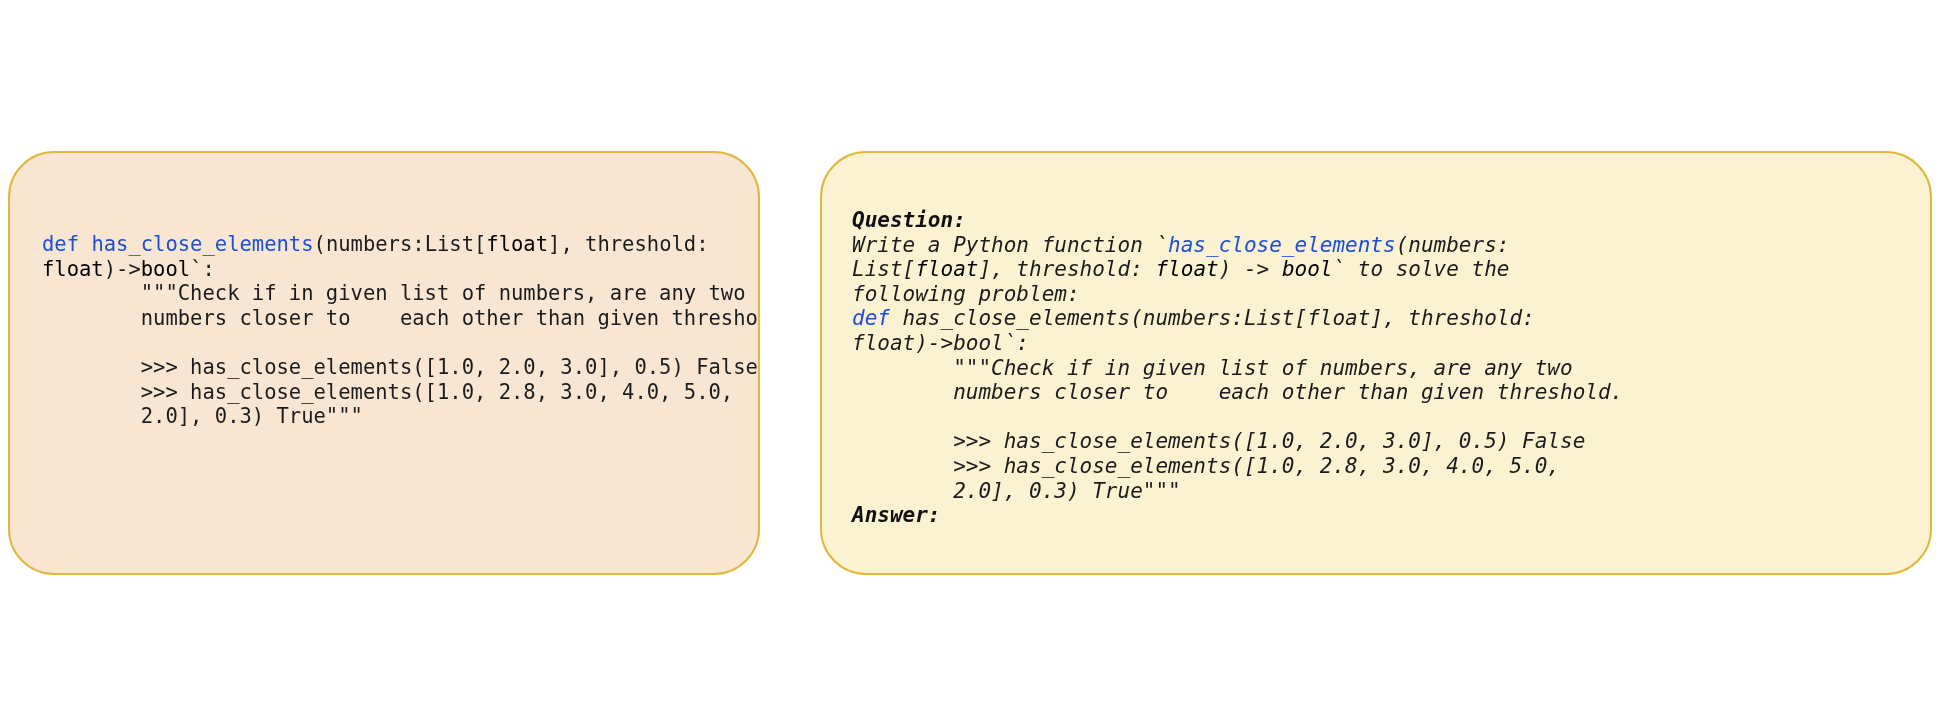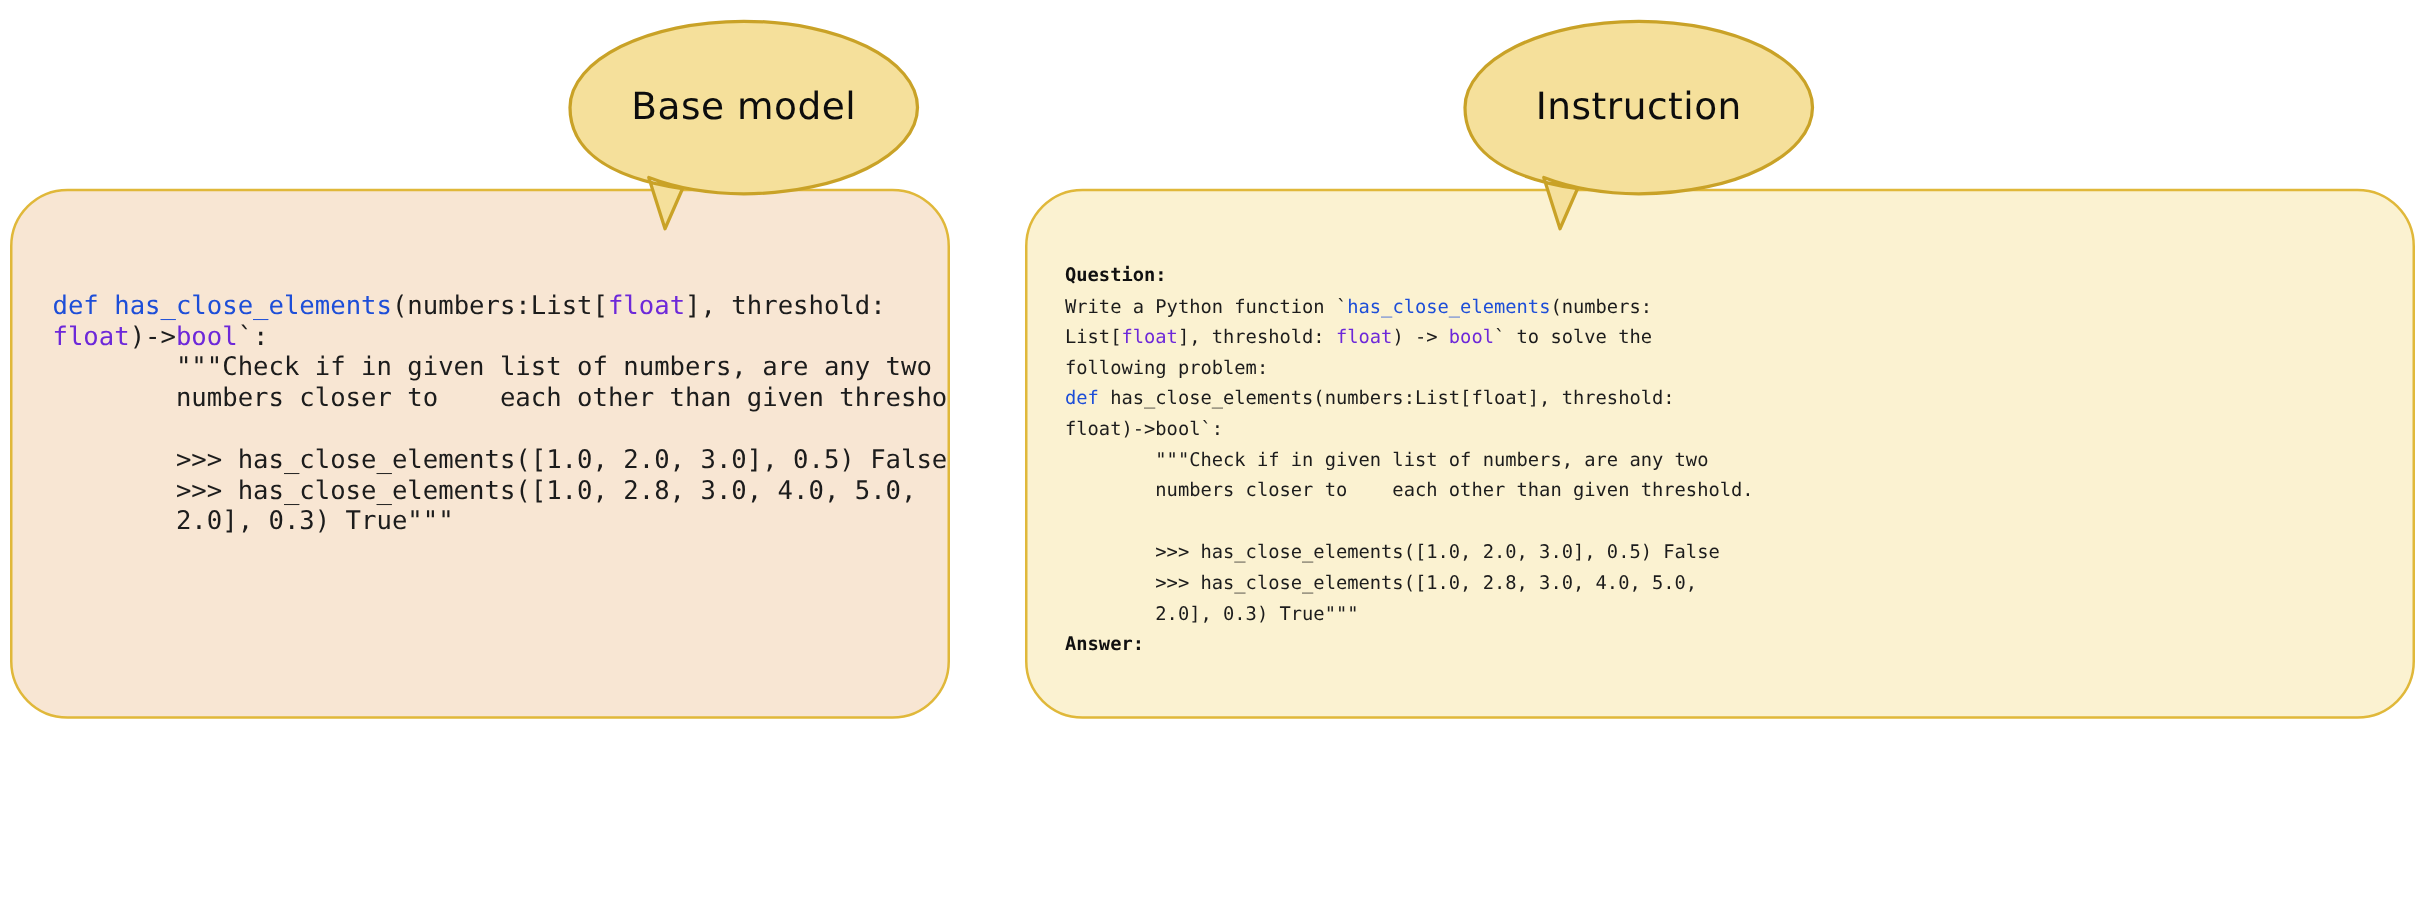--- a/index.html
+++ b/index.html
@@ -39,26 +39,27 @@
     color:#1c1c1c;
     letter-spacing:0px;
   }
   .code-base{
     left:32px; top:79px;
     font-size:20.5px;
     line-height:24.6px;
   }
   .code-instruct{
     left:30px; top:55px;
-    font-size:15px;
+    font-size:21px;
     line-height:24.6px;
+    font-style:italic;
   }
   .tok-def{color:#1d4ed8;}
   .tok-fn{color:#1d4ed8;}
-  .tok-type{color:#6d28d9;}
+  .tok-type{color:#000000;}
   .tok-bold{font-weight:bold;color:#101010;}
 
   
   .bubble{
     position:absolute;
     width:282px;height:140px;
   }
   .bubble svg{display:block;overflow:visible;}
   .bubble-label{
     position:absolute;
@@ -79,41 +80,15 @@
 <div id="stage">
 
   <div class="panel panel-base">
     <div class="code code-base"><div><span class="tok-def">def</span><span> </span><span class="tok-fn">has_close_elements</span><span>(numbers:List[</span><span class="tok-type">float</span><span>], threshold:</span></div><div><span class="tok-type">float</span><span>)-&gt;</span><span class="tok-type">bool</span><span>`:</span></div><div><span>        """Check if in given list of numbers, are any two</span></div><div><span>        numbers closer to    each other than given threshold.</span></div><div>&nbsp;</div><div><span>        &gt;&gt;&gt; has_close_elements([1.0, 2.0, 3.0], 0.5) False</span></div><div><span>        &gt;&gt;&gt; has_close_elements([1.0, 2.8, 3.0, 4.0, 5.0,</span></div><div><span>        2.0], 0.3) True"""</span></div></div>
   </div>
 
   <div class="panel panel-instruct">
     <div class="code code-instruct"><div><span class="tok-bold">Question:</span></div><div><span>Write a Python function `</span><span class="tok-fn">has_close_elements</span><span>(numbers:</span></div><div><span>List[</span><span class="tok-type">float</span><span>], threshold: </span><span class="tok-type">float</span><span>) -&gt; </span><span class="tok-type">bool</span><span>` to solve the</span></div><div><span>following problem:</span></div><div><span class="tok-def">def</span><span> has_close_elements(numbers:List[float], threshold:</span></div><div><span>float)-&gt;bool`:</span></div><div><span>        """Check if in given list of numbers, are any two</span></div><div><span>        numbers closer to    each other than given threshold.</span></div><div>&nbsp;</div><div><span>        &gt;&gt;&gt; has_close_elements([1.0, 2.0, 3.0], 0.5) False</span></div><div><span>        &gt;&gt;&gt; has_close_elements([1.0, 2.8, 3.0, 4.0, 5.0,</span></div><div><span>        2.0], 0.3) True"""</span></div><div><span class="tok-bold">Answer:</span></div></div>
   </div>
 
-  <div class="bubble bubble-base">
-    <svg width="282" height="170" viewBox="0 0 282 170">
-      <path d="M 141 2
-               C 218 2 280 33 280 71
-               C 280 109 218 140 141 140
-               C 112 140 86 135 65 127
-               L 78 168
-               L 92 136
-               C 26 126 2 101 2 71
-               C 2 33 64 2 141 2 Z" fill="#f5e09b" stroke="#c9a227" stroke-width="2.6" stroke-linejoin="round"></path>
-    </svg>
-    <div class="bubble-label">Base model</div>
-  </div>
 
-  <div class="bubble bubble-instruct">
-    <svg width="282" height="170" viewBox="0 0 282 170">
-      <path d="M 141 2
-               C 218 2 280 33 280 71
-               C 280 109 218 140 141 140
-               C 112 140 86 135 65 127
-               L 78 168
-               L 92 136
-               C 26 126 2 101 2 71
-               C 2 33 64 2 141 2 Z" fill="#f5e09b" stroke="#c9a227" stroke-width="2.6" stroke-linejoin="round"></path>
-    </svg>
-    <div class="bubble-label">Instruction</div>
-  </div>
 
 </div>
 
 </body></html>

